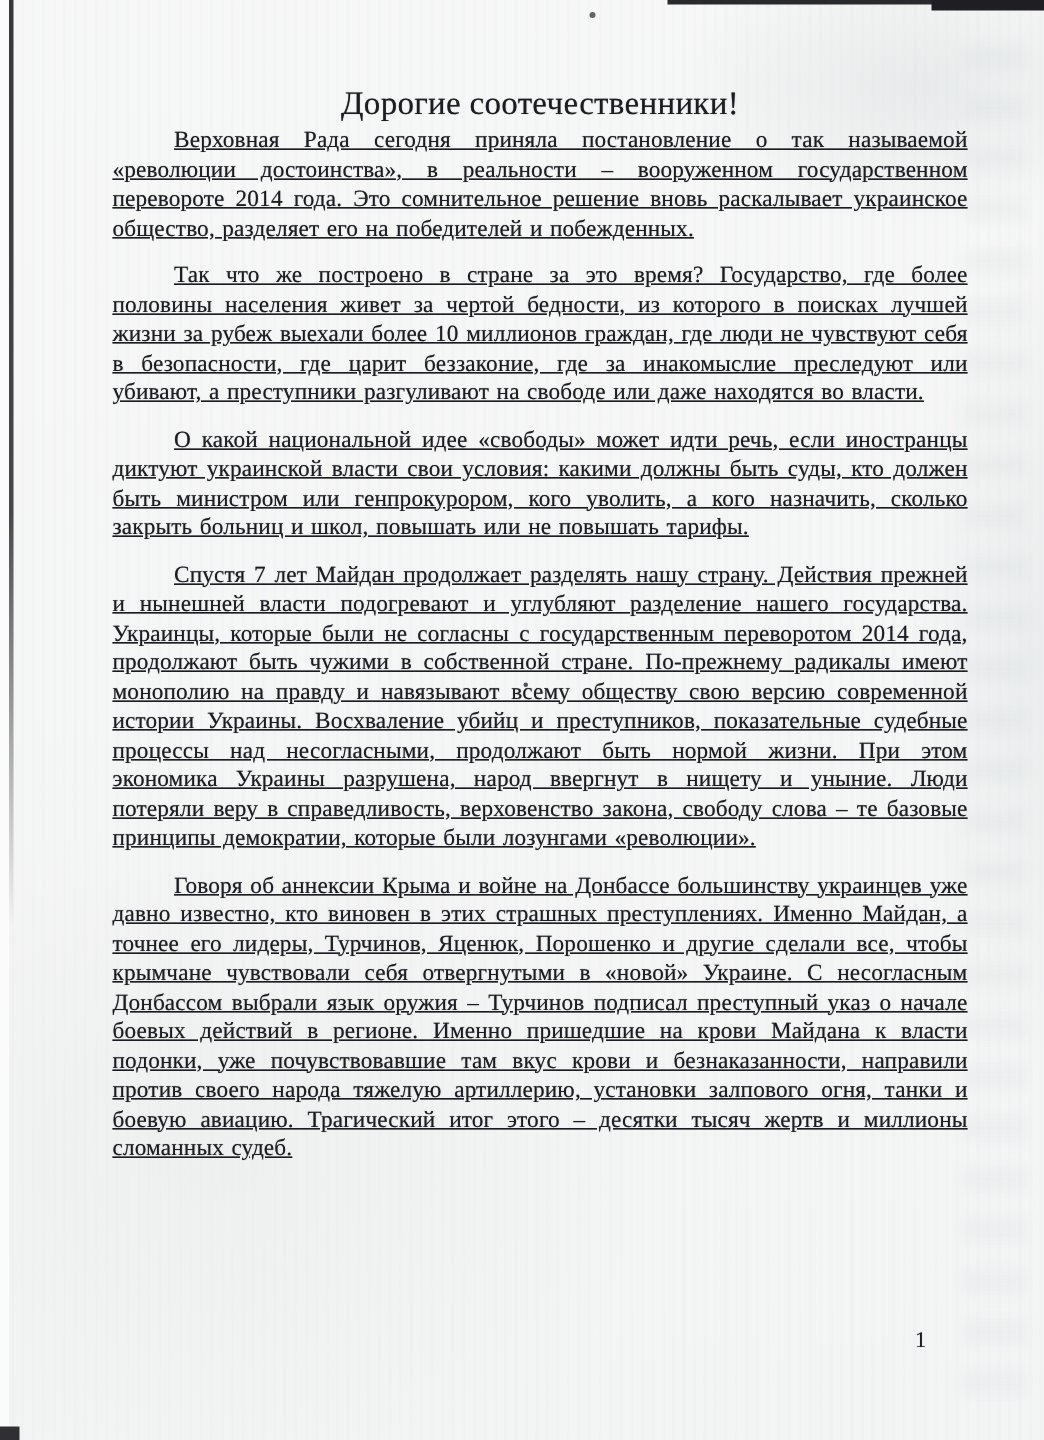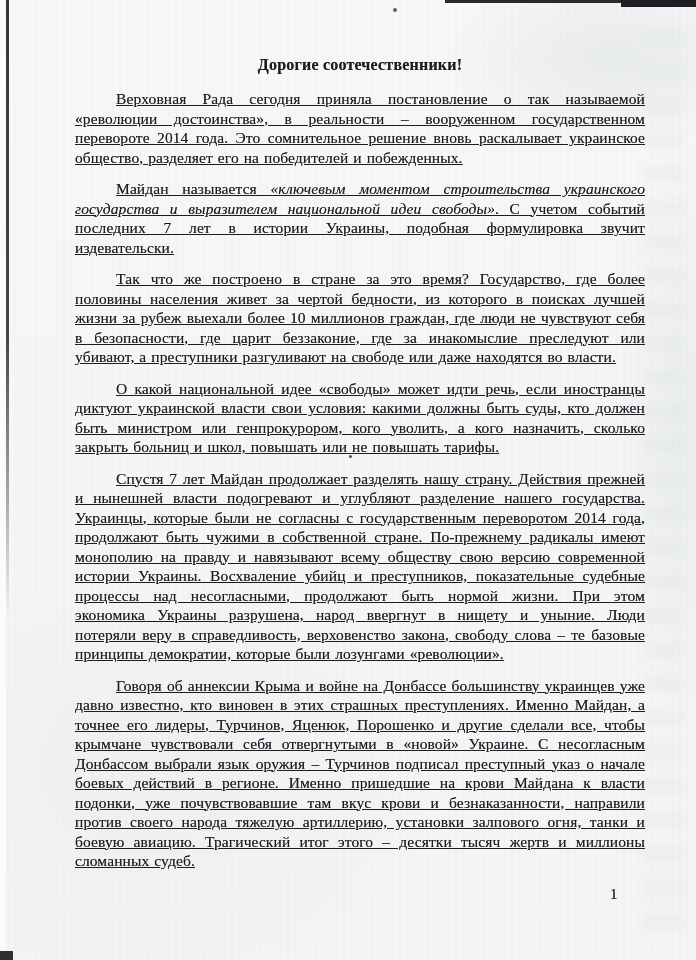--- a/index.html
+++ b/index.html
@@ -44,24 +44,24 @@
   }
 
   
   .content {
     position: absolute;
     left: 75px; top: 56px;
     width: 570px;
     text-shadow: 0 0 0.6px rgba(28,28,35,0.6);
   }
   .doc-title {
-    font-size: 16px;
-    font-weight: bold;
+    font-size: 22px;
+    font-weight: normal;
     text-align: center;
-    margin: 0 0 15px 0;
+    margin: 0 0 2px 0;
     letter-spacing: 0.2px;
   }
   .content p {
     margin: 0 0 12px 0;
     font-size: 15.5px;
     line-height: 19.5px;
     text-align: justify;
     text-indent: 41px;
     letter-spacing: 0.1px;
     word-spacing: 1px;
@@ -90,21 +90,20 @@
   <div class="artifact speck-mid"></div>
   <div class="artifact speck-mid2"></div>
   <div class="artifact bleed-band"></div>
 
   <div class="content">
 
     <h1 class="doc-title">Дорогие соотечественники!</h1>
 
     <p><span>Верховная Рада сегодня приняла постановление о так называемой «революции достоинства», в реальности – вооруженном государственном перевороте 2014 года. Это сомнительное решение вновь раскалывает украинское общество, разделяет его на победителей и побежденных.</span></p>
 
-    <p><span>Майдан называется </span><em>«ключевым моментом строительства украинского государства и выразителем национальной идеи свободы»</em><span>. С учетом событий последних 7 лет в истории Украины, подобная формулировка звучит издевательски.</span></p>
 
     <p><span>Так что же построено в стране за это время? Государство, где более половины населения живет за чертой бедности, из которого в поисках лучшей жизни за рубеж выехали более 10 миллионов граждан, где люди не чувствуют себя в безопасности, где царит беззаконие, где за инакомыслие преследуют или убивают, а преступники разгуливают на свободе или даже находятся во власти.</span></p>
 
     <p><span>О какой национальной идее «свободы» может идти речь, если иностранцы диктуют украинской власти свои условия: какими должны быть суды, кто должен быть министром или генпрокурором, кого уволить, а кого назначить, сколько закрыть больниц и школ, повышать или не повышать тарифы.</span></p>
 
     <p><span>Спустя 7 лет Майдан продолжает разделять нашу страну. Действия прежней и нынешней власти подогревают и углубляют разделение нашего государства. Украинцы, которые были не согласны с государственным переворотом 2014 года, продолжают быть чужими в собственной стране. По-прежнему радикалы имеют монополию на правду и навязывают всему обществу свою версию современной истории Украины. Восхваление убийц и преступников, показательные судебные процессы над несогласными, продолжают быть нормой жизни. При этом экономика Украины разрушена, народ ввергнут в нищету и уныние. Люди потеряли веру в справедливость, верховенство закона, свободу слова – те базовые принципы демократии, которые были лозунгами «революции».</span></p>
 
     <p><span>Говоря об аннексии Крыма и войне на Донбассе большинству украинцев уже давно известно, кто виновен в этих страшных преступлениях. Именно Майдан, а точнее его лидеры, Турчинов, Яценюк, Порошенко и другие сделали все, чтобы крымчане чувствовали себя отвергнутыми в «новой» Украине. С несогласным Донбассом выбрали язык оружия – Турчинов подписал преступный указ о начале боевых действий в регионе. Именно пришедшие на крови Майдана к власти подонки, уже почувствовавшие там вкус крови и безнаказанности, направили против своего народа тяжелую артиллерию, установки залпового огня, танки и боевую авиацию. Трагический итог этого – десятки тысяч жертв и миллионы сломанных судеб.</span></p>
 
   </div>

